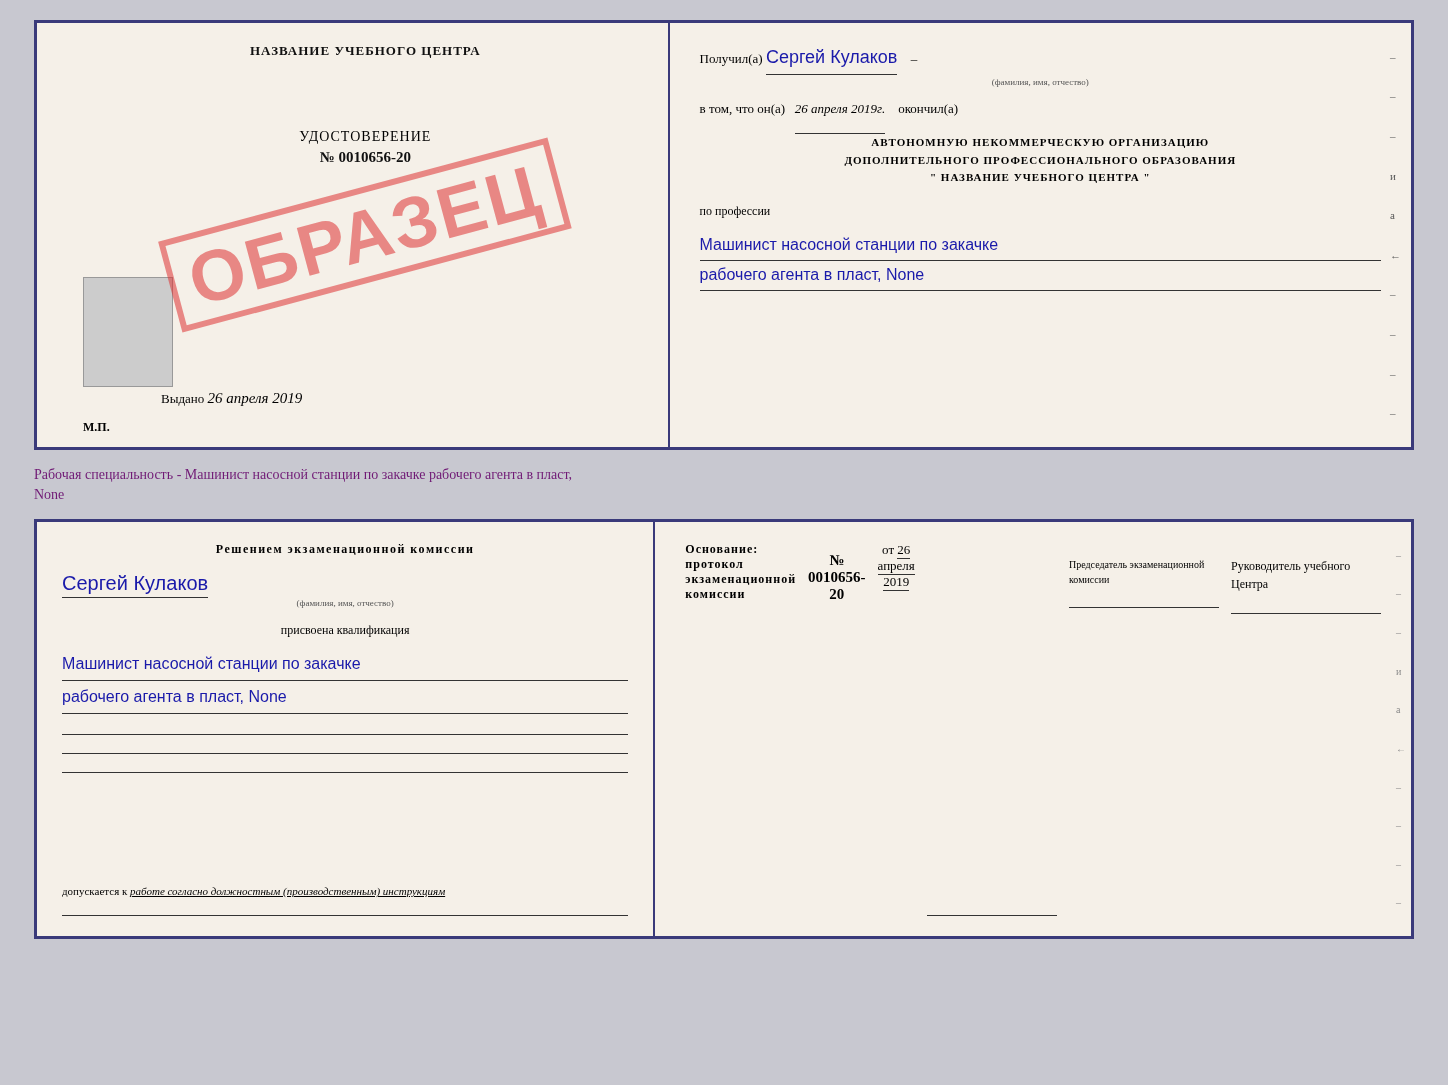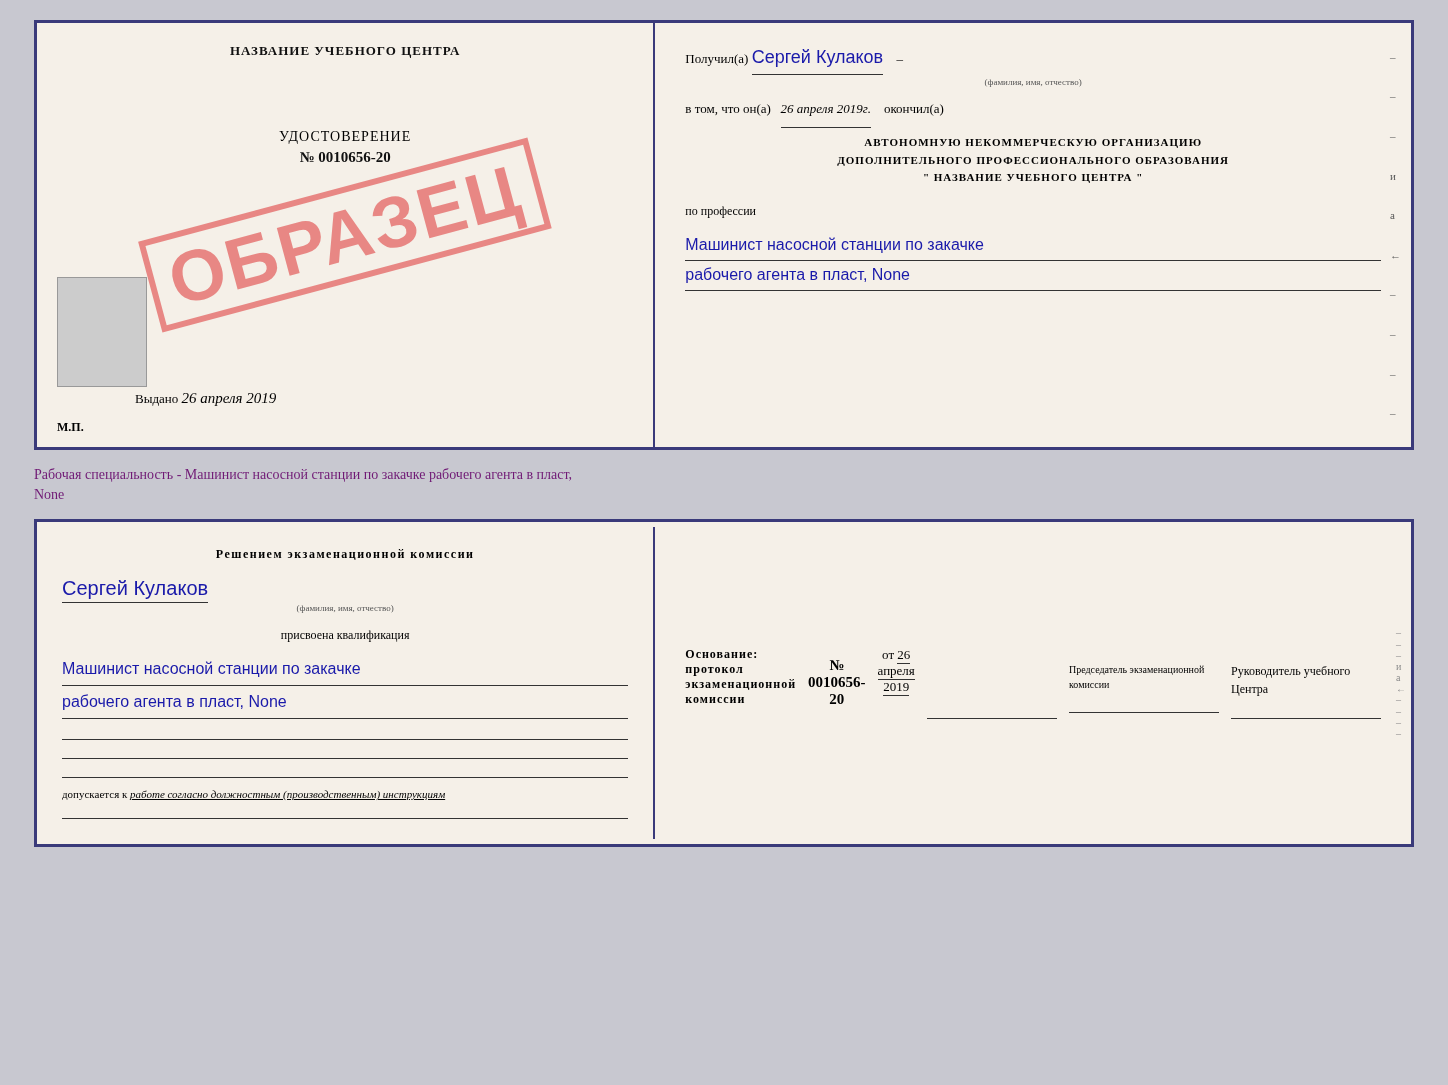--- a/index.html
+++ b/index.html
@@ -33,20 +33,21 @@
       overflow: hidden;
     }
 
     .cert-left {
       width: 45%;
       border-right: 2px solid #3a3a7a;
       padding: 20px;
       display: flex;
       flex-direction: column;
       position: relative;
+      margin-left: 26px;
     }
 
     .cert-right {
       width: 55%;
       padding: 20px 30px;
       display: flex;
       flex-direction: column;
       gap: 12px;
       position: relative;
     }
@@ -144,21 +145,21 @@
       text-align: center;
     }
 
     .vtom-line {
       font-size: 13px;
     }
 
     .date-field {
       font-style: italic;
       border-bottom: 1px solid #333;
-      padding-bottom: 11px;
+      padding-bottom: 17px;
       font-size: 13px;
     }
 
     .org-block {
       font-size: 11px;
       letter-spacing: 1px;
       text-align: center;
       line-height: 1.6;
       font-weight: bold;
       text-transform: uppercase;
@@ -198,24 +199,23 @@
       padding: 5px 0;
       line-height: 1.4;
     }
 
     
     .certificate-bottom {
       background: #f5f0e8;
       border: 3px solid #3a3a7a;
       display: flex;
       width: 100%;
-      height: 328px;
+      height: 420px;
       position: relative;
       overflow: hidden;
-      align-items: center;
     }
 
     .bottom-left {
       width: 45%;
       border-right: 2px solid #3a3a7a;
       padding: 20px 25px;
       display: flex;
       flex-direction: column;
       gap: 10px;
     }

